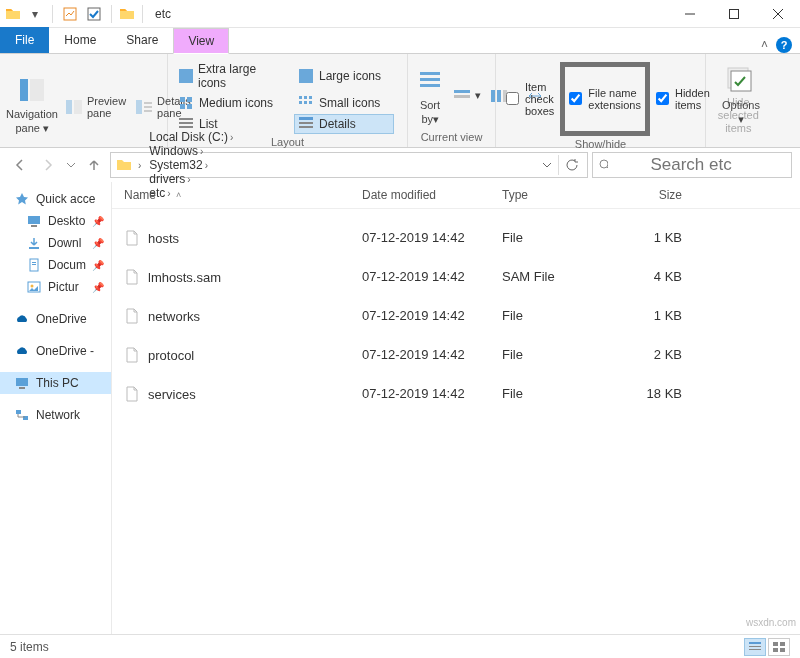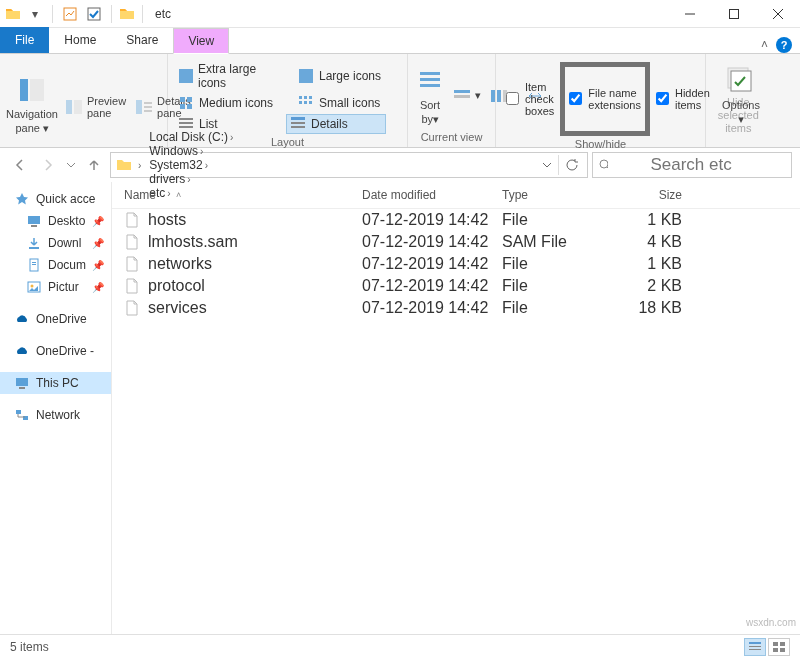--- a/index.html
+++ b/index.html
@@ -58,21 +58,21 @@
 .side-item.spacer { height:10px; }
 .side-ico { width:16px; height:16px; flex-shrink:0; display:flex; align-items:center; justify-content:center;}
 .pin { color:#777; font-size:10px; margin-left:auto;}
 
 .files { flex:1; }
 .cols { display:flex; border-bottom:1px solid #eee; padding:6px 0; font-size:12px; color:#555;}
 .col-name { width:250px; padding-left:12px; display:flex; align-items:center; gap:20px;}
 .col-date { width:140px; }
 .col-type { width:110px; }
 .col-size { width:90px; text-align:right; padding-right:20px;}
-.file-row { display:flex; padding:2px 0; font-size:16px; color:#333;}
+.file-row { display:flex; padding:2px 0; font-size:13px; color:#333;margin-top:19px;}
 .file-row .col-name { display:flex; align-items:center; gap:8px;}
 .file-ico { width:16px; height:16px; display:flex;align-items:center;justify-content:center;}
 
 
 .status { position:absolute; bottom:0; left:0; right:0; height:24px; border-top:1px solid #e0e0e0; display:flex; align-items:center; padding:0 10px; font-size:12px; color:#555; background:#fff;}
 .status .view-btns { margin-left:auto; display:flex; gap:2px;}
 .status .view-btn { width:22px; height:18px; border:1px solid #ccc; display:flex;align-items:center;justify-content:center;}
 .status .view-btn.active { background:#cce4f7; border-color:#9bc6e5;}
 
 .watermark { position:absolute; right:4px; bottom:30px; font-size:10px; color:#bbb;}
@@ -222,21 +222,21 @@
                 <rect x="5" y="0" width="3" height="3" fill="#6aa8da"></rect>
                 <rect x="10" y="0" width="3" height="3" fill="#6aa8da"></rect>
                 <rect x="0" y="5" width="3" height="3" fill="#6aa8da"></rect>
                 <rect x="5" y="5" width="3" height="3" fill="#6aa8da"></rect>
                 <rect x="10" y="5" width="3" height="3" fill="#6aa8da"></rect>
               </svg>
             </span>
             <span>Small icons</span>
           </div>
       </div>
-      <div style="display:flex; ">
+      <div style="display:flex; gap:8px;">
         <div class="mid-item" style="width:112px">
             <span class="mid-ico">
               <svg width="14" height="14">
                 <rect y="1" width="14" height="2" fill="#888"></rect>
                 <rect y="5" width="14" height="2" fill="#888"></rect>
                 <rect y="9" width="14" height="2" fill="#888"></rect>
               </svg>
             </span>
             <span>List</span>
           </div>

